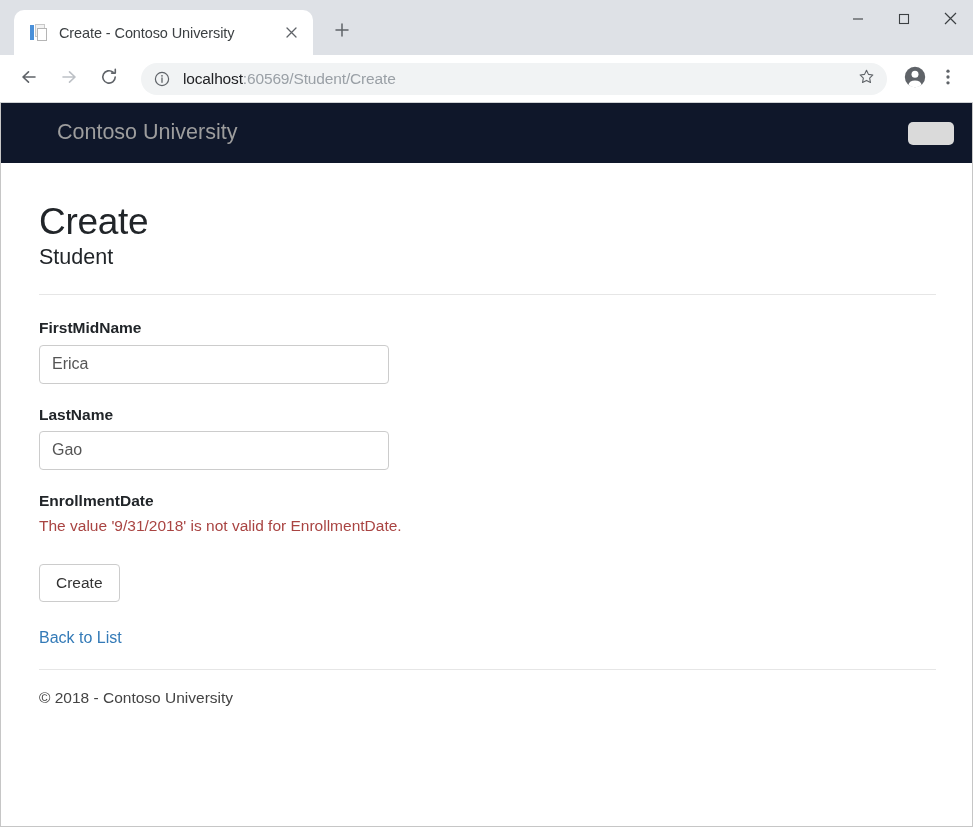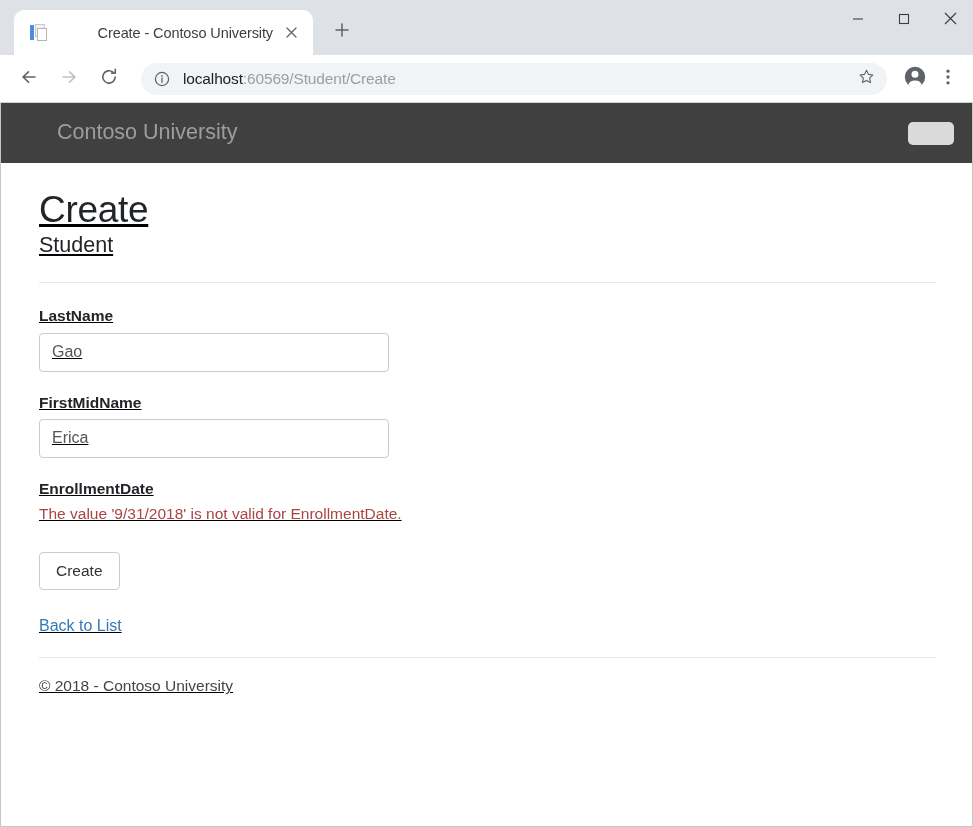--- a/index.html
+++ b/index.html
@@ -33,21 +33,20 @@
   }
   .tab {
     width: 299px;
     height: 45px;
     background: #ffffff;
     border-radius: 10px 10px 0 0;
     display: flex;
     align-items: center;
     padding: 0 10px 0 16px;
     position: relative;
-    text-align: right;
   }
   .tab-favicon {
     width: 18px; height: 18px;
     flex: 0 0 18px;
     position: relative;
     margin-right: 11px;
   }
   .tab-favicon .fav-bar {
     position: absolute; left: 0; top: 1px;
     width: 4px; height: 15px; background: #4a90d9;
@@ -168,21 +167,21 @@
     overflow: hidden;
     border-left: 1px solid #c6c6c6;
     border-right: 1px solid #c6c6c6;
     border-bottom: 1px solid #c6c6c6;
     display: flex;
     flex-direction: column;
   }
 
   .navbar {
     height: 60px;
-    background: #404040;
+    background: #0f172a;
     display: flex;
     align-items: center;
     padding: 0 18px 0 56px;
     flex: 0 0 60px;
     gap: 12px;
   }
   .navbar-brand {
     font-size: 21.5px;
     color: #9d9d9d;
     line-height: 1;
@@ -191,23 +190,22 @@
   .navbar-spacer { flex: 1 1 auto; }
   .navbar-toggler {
     width: 46px; height: 23px;
     background: #dadada;
     border-radius: 5px;
     flex: 0 0 46px;
   }
 
   .page-body {
     flex: 1 1 auto;
-    padding: 0 36px 0 38px;
+    padding: 12px 36px 0 38px;
     position: relative;
-    text-decoration: underline;
   }
 
   h1.page-title {
     margin: 28px 0 0 0;
     font-size: 37px;
     font-weight: normal;
     color: #212529;
     line-height: 1.05;
     letter-spacing: -0.3px;
   }
@@ -422,27 +420,27 @@
 
     <div class="page-body">
 
       <h1 class="page-title">Create</h1>
       <h4 class="page-subtitle">Student</h4>
       <hr class="section-rule">
 
       <form>
 
         <div class="form-group">
+          <label class="control-label">FirstMidName</label>
+          <input class="form-control" type="text" value="Erica" style="">
+        </div>
+
+        <div class="form-group">
           <label class="control-label">LastName</label>
           <input class="form-control" type="text" value="Gao" style="">
-        </div>
-
-        <div class="form-group">
-          <label class="control-label">FirstMidName</label>
-          <input class="form-control" type="text" value="Erica" style="">
         </div>
 
         <div class="form-group">
           <label class="control-label">EnrollmentDate</label>
           <span class="field-validation-error">The value '9/31/2018' is not valid for EnrollmentDate.</span>
         </div>
 
         <button type="submit" class="btn-submit">Create</button>
 
       </form>

